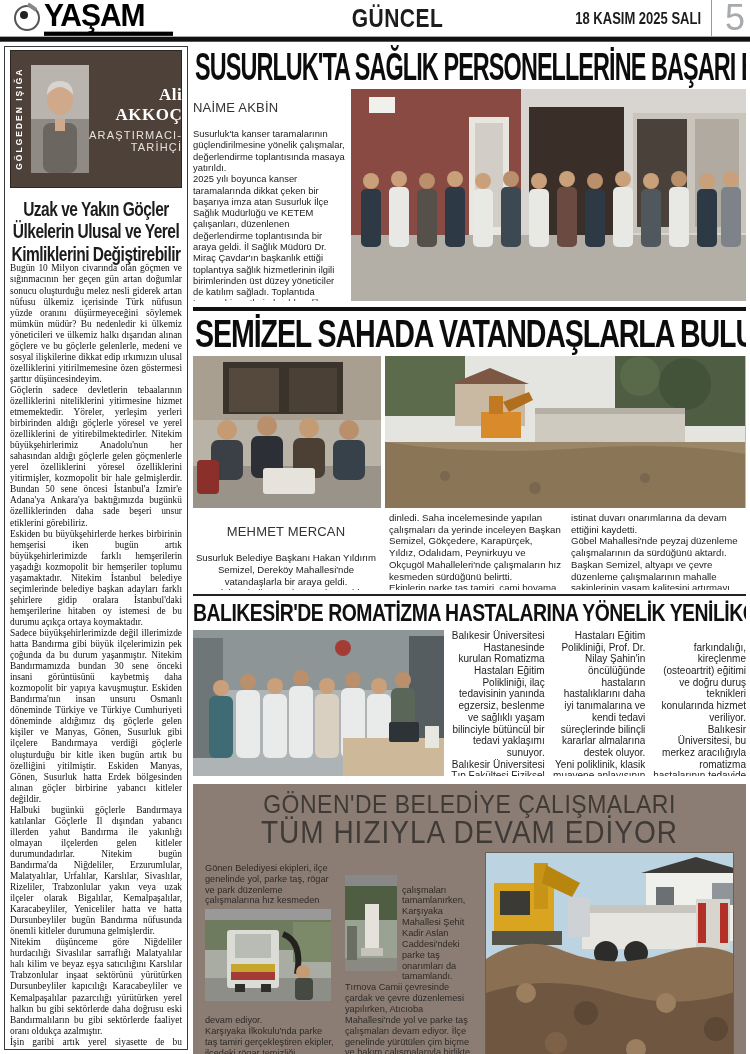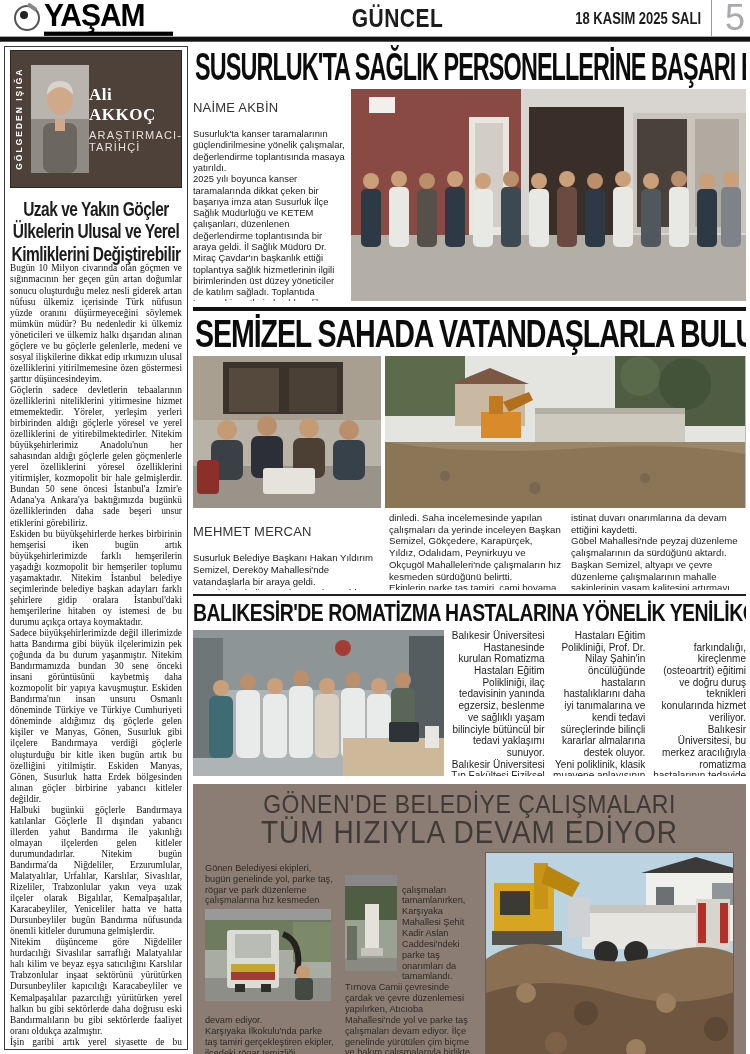--- a/index.html
+++ b/index.html
@@ -21,21 +21,21 @@
   .hrule{position:absolute;left:0;top:36px;width:750px;height:6px;border-top:1px solid #aaa;background:#111;box-sizing:border-box;border-bottom:1px solid #555;}
   
   .leftcol{position:absolute;left:4px;top:46px;width:184px;height:1004px;border:1px solid #3a3a3a;
            box-sizing:border-box;padding:3px 5px;overflow:hidden;background:#fff;}
   .author-box{position:relative;height:138px;background:#4e4139;border:1px solid #2e2620;box-sizing:border-box;
               display:flex;align-items:center;}
   .kicker{position:absolute;left:0;top:0;bottom:0;width:18px;display:flex;align-items:center;justify-content:center;}
   .kicker-inner{transform:rotate(-90deg);white-space:nowrap;color:#fff;font-size:8.5px;font-weight:bold;letter-spacing:2px;line-height:1.1;text-align:center;}
   .author-photo{margin-left:20px;width:58px;height:108px;background:linear-gradient(#cfcac3,#a9a49d);position:relative;overflow:hidden;flex:0 0 auto;}
   .author-photo svg{display:block;}
-  .author-meta{flex:1;text-align:left;color:#fff;}
+  .author-meta{flex:1;text-align:right;color:#fff;}
   .author-name{font-family:"Liberation Serif",serif;font-size:17px;font-weight:bold;letter-spacing:.5px;}
   .author-title{font-size:11px;letter-spacing:1.2px;margin-top:4px;color:#e8e2dc;}
   .lefthead{margin:10px 0 6px 0;text-align:center;font-weight:bold;font-size:15.5px;line-height:1.15;
             letter-spacing:-0.5px;transform:scaleY(1.25);transform-origin:center top;}
   .leftbody{font-family:"Liberation Serif",serif;font-size:9.4px;line-height:1.175;text-align:justify;
             white-space:pre-line;color:#111;margin-top:12px;}
   
   .rightarea{position:absolute;left:193px;top:44px;width:553px;height:1010px;overflow:hidden;}
   .headline-cond{font-weight:bold;font-size:26px;letter-spacing:-1px;white-space:nowrap;display:inline-block;
                  transform:scale(0.9,1.5);transform-origin:left center;color:#0c0c0c;}
@@ -44,21 +44,21 @@
   .art1-row{display:flex;gap:6px;height:212px;margin-top:4px;}
   .art1-text{width:152px;flex:0 0 auto;font-size:9.4px;line-height:1.2;color:#222;white-space:pre-line;overflow:hidden;}
   .byline{font-size:13px;color:#333;letter-spacing:.2px;margin-bottom:1px;}
   .photo-frame{background:#ccc;overflow:hidden;flex:1;}
   .rule2{height:4px;background:#111;margin:6px 0 2px 0;}
   .sem-photos{display:flex;gap:4px;height:152px;margin-top:4px;}
   .sem-pA{width:188px;flex:0 0 auto;overflow:hidden;background:#bbb;}
   .sem-pB{flex:1;overflow:hidden;background:#bbb;}
   .sem-cols{display:flex;gap:10px;margin-top:4px;height:78px;overflow:hidden;}
   .sem-col{font-size:9.6px;line-height:1.22;color:#222;white-space:pre-line;overflow:hidden;}
-  .sem-c1{width:186px;}.sem-c2{width:172px;}.sem-c3{flex:1;}
+  .sem-c1{width:186px;text-align:center;}.sem-c2{width:172px;}.sem-c3{flex:1;}
   .rule3{height:2px;background:#222;margin:4px 0 2px 0;}
   .h-bal{font-weight:bold;font-size:20px;letter-spacing:-0.5px;white-space:nowrap;display:inline-block;
          transform:scale(0.97,1.2);transform-origin:left center;margin:4px 0 2px 0;color:#101010;}
   .bal-row{display:flex;gap:7px;height:146px;margin-top:3px;}
   .bal-photo{width:251px;flex:0 0 auto;overflow:hidden;background:#aaa;}
   .bal-col{flex:1;font-size:10px;line-height:1.17;color:#222;white-space:pre-line;overflow:hidden;text-align:right;}
   
   .gonen{margin-top:8px;background:#8b7d73;height:292px;box-sizing:border-box;padding:8px 12px 10px 12px;overflow:hidden;}
   .gonen-h{text-align:center;color:#3f3a36;line-height:1.02;transform:scaleY(1.1);transform-origin:center top;}
   .gonen-h1{font-size:23px;letter-spacing:.5px;}
@@ -313,21 +313,21 @@
       </div>
     </div>
 
     <div class="gonen">
       <div class="gonen-h">
         <div class="gonen-h1">GÖNEN'DE BELEDİYE ÇALIŞMALARI</div>
         <div class="gonen-h2">TÜM HIZIYLA DEVAM EDİYOR</div>
       </div>
       <div class="gonen-row">
         <div class="gonen-col">
-          <span>Gönen Belediyesi ekipleri, bugün genelinde yol, parke taş, rögar ve park düzenleme çalışmalarına hız kesmeden</span>
+          <span>Gönen Belediyesi ekipleri, ilçe genelinde yol, parke taş, rögar ve park düzenleme çalışmalarına hız kesmeden</span>
           <div class="ph1">
             <svg width="126" height="92" viewBox="0 0 126 92" preserveAspectRatio="none">
               <rect width="126" height="92" fill="#a9aca2"></rect>
               <rect x="0" y="0" width="126" height="30" fill="#6e7b5e"></rect>
               <rect x="88" y="2" width="38" height="40" fill="#7d8a6a"></rect>
               <rect x="0" y="58" width="126" height="34" fill="#8e8e88"></rect>
               <rect x="22" y="10" width="52" height="58" rx="3" fill="#dcdcd6"></rect>
               <rect x="26" y="44" width="44" height="8" fill="#c8a52c"></rect>
               <rect x="26" y="52" width="44" height="8" fill="#a33c35"></rect>
               <rect x="30" y="14" width="36" height="24" fill="#b8bcb4"></rect>

